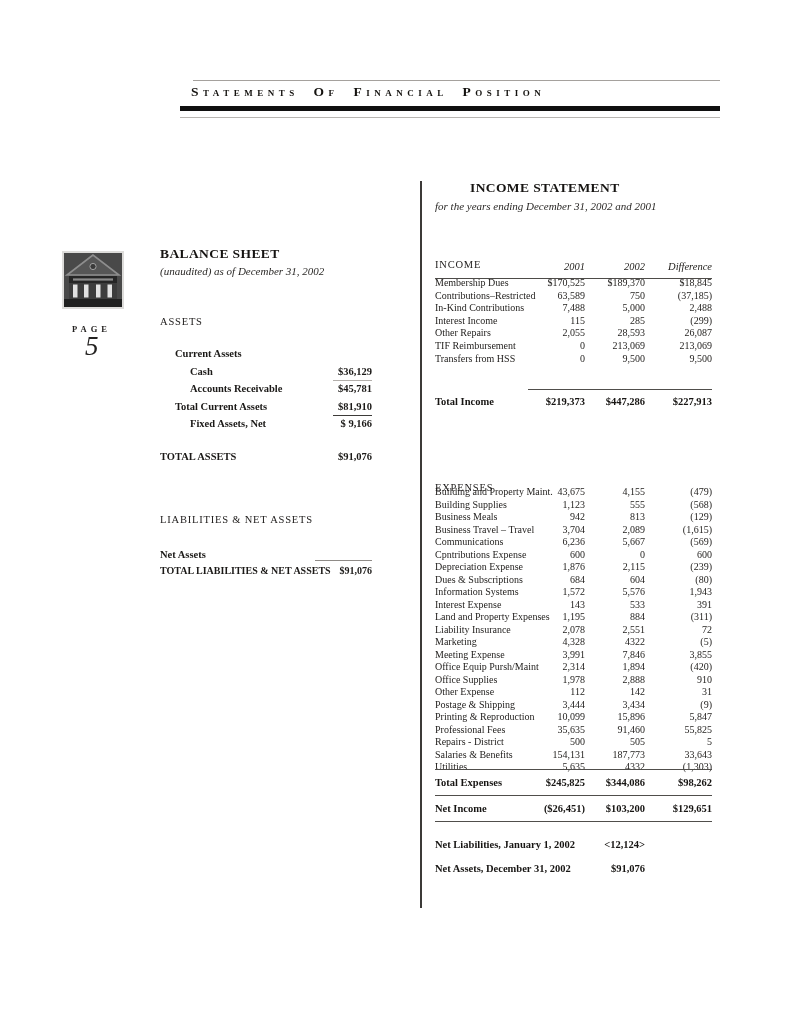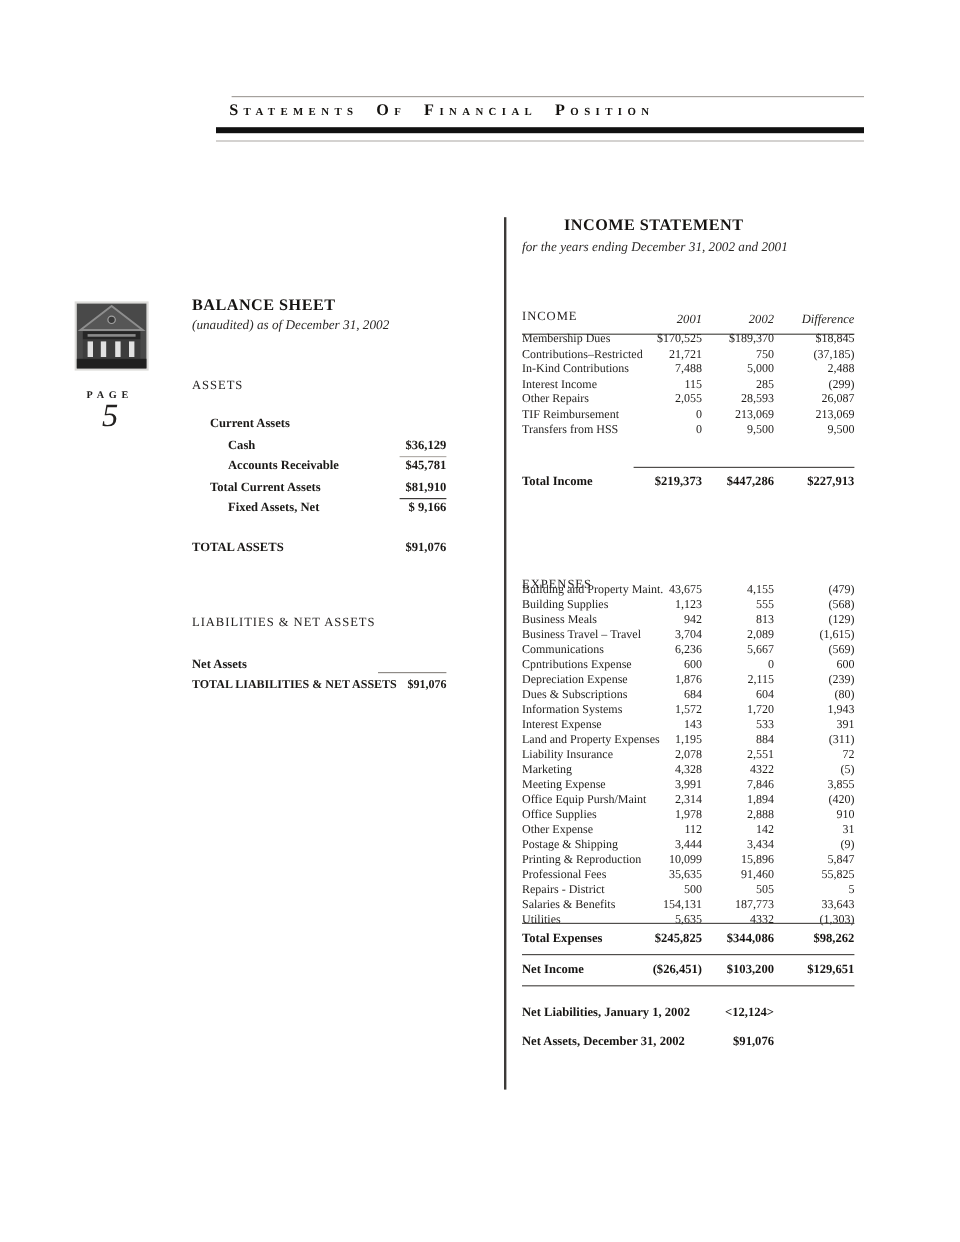--- a/index.html
+++ b/index.html
@@ -142,21 +142,21 @@
     <div class="abs" style="top:97px;">
 
     <div class="irow">
           <span class="lbl">Membership Dues</span>
           <span class="v v1">$170,525</span>
           <span class="v v2">$189,370</span>
           <span class="v v3">$18,845</span>
         </div>
         <div class="irow">
           <span class="lbl">Contributions–Restricted</span>
-          <span class="v v1">21,721</span>
+          <span class="v v1">63,589</span>
           <span class="v v2">750</span>
           <span class="v v3">(37,185)</span>
         </div>
         <div class="irow">
           <span class="lbl">In-Kind Contributions</span>
           <span class="v v1">7,488</span>
           <span class="v v2">5,000</span>
           <span class="v v3">2,488</span>
         </div>
         <div class="irow">
@@ -241,21 +241,21 @@
         </div>
         <div class="erow">
           <span class="lbl">Dues &amp; Subscriptions</span>
           <span class="v v1">684</span>
           <span class="v v2">604</span>
           <span class="v v3">(80)</span>
         </div>
         <div class="erow">
           <span class="lbl">Information Systems</span>
           <span class="v v1">1,572</span>
-          <span class="v v2">1,720</span>
+          <span class="v v2">5,576</span>
           <span class="v v3">1,943</span>
         </div>
         <div class="erow">
           <span class="lbl">Interest Expense</span>
           <span class="v v1">143</span>
           <span class="v v2">533</span>
           <span class="v v3">391</span>
         </div>
         <div class="erow">
           <span class="lbl">Land and Property Expenses</span>

